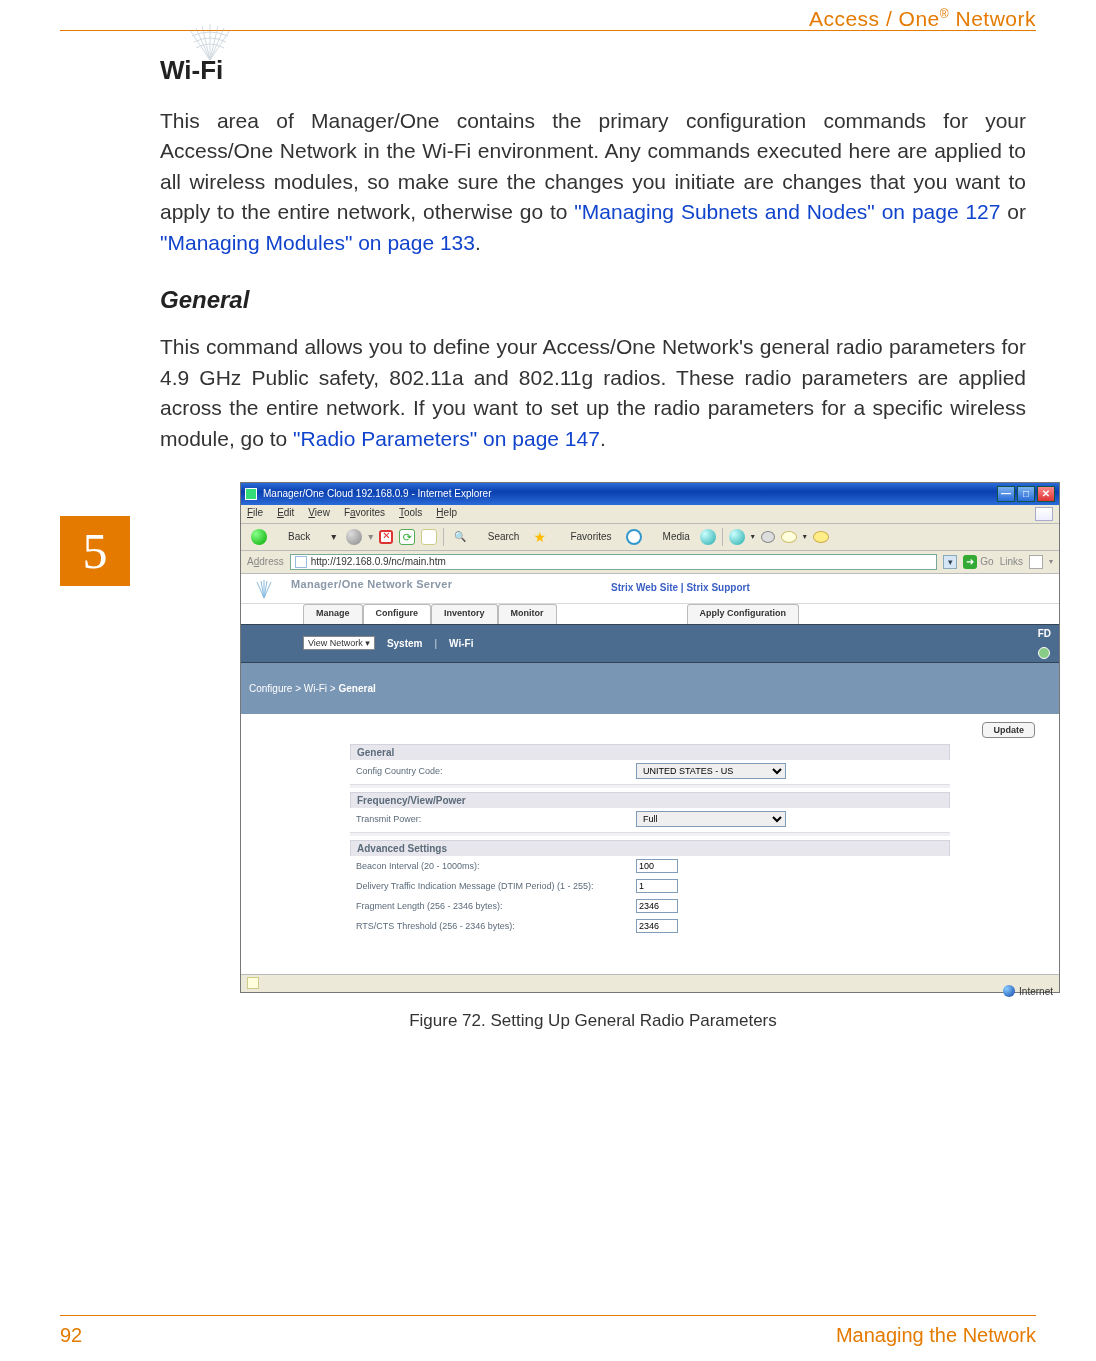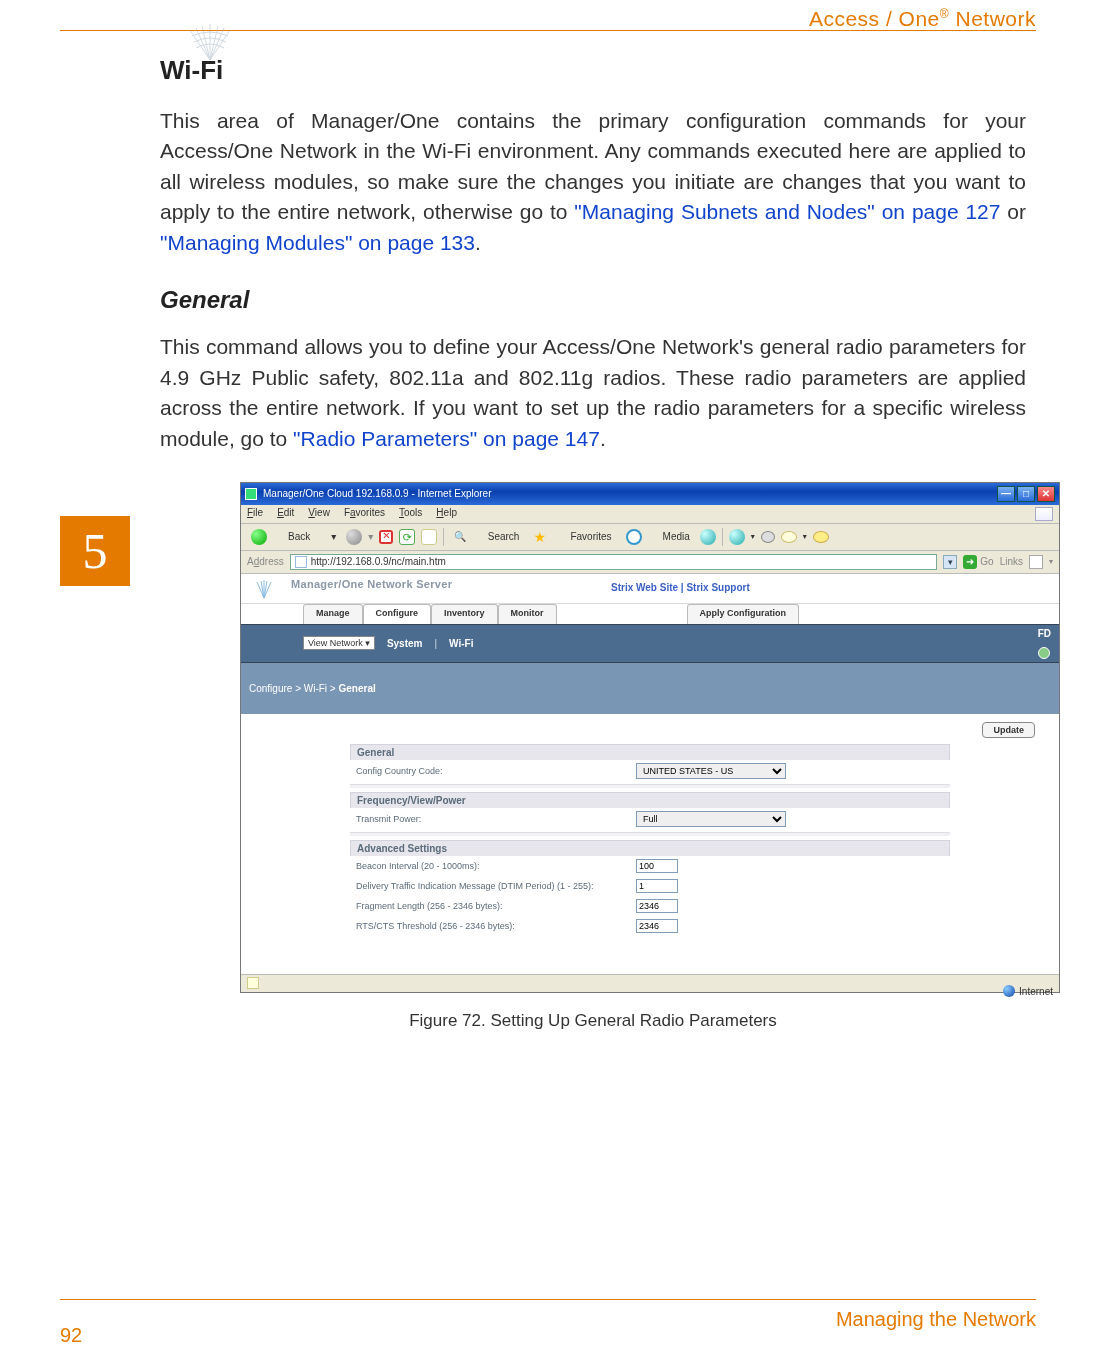--- a/index.html
+++ b/index.html
@@ -159,21 +159,21 @@
   .gridrow .val select{width:150px;}
   .gridrow .val input{width:42px;}
   .gridrow .unit{margin-left:6px;color:#889;}
   .divln{height:4px;background:#f1f1f5;border-top:1px solid #dedee5;margin:2px 0;}
   .statusbar{background:#ece9d8;border-top:1px solid #bbb;display:flex;align-items:center;padding:2px 6px;font-size:10px;color:#333;height:18px;}
   .statusbar .right{margin-left:auto;display:flex;align-items:center;gap:4px;margin-top:16px;}
   .globe{width:12px;height:12px;border-radius:50%;background:radial-gradient(circle at 30% 30%,#8cf,#14a);}
   .statusleft{width:12px;height:12px;background:#ffd;border:1px solid #cc8;}
   .fig-caption{text-align:center;font-size:17px;color:#333;margin-top:18px;font-family:Arial,sans-serif;}
   .footer{position:absolute;left:60px;right:60px;bottom:44px;border-top:1px solid #e47a00;display:flex;justify-content:space-between;padding-top:8px;font-size:20px;}
-  .footer .pg{color:#e47a00;margin-top:16px;}
+  .footer .pg{color:#e47a00;}
   .footer .ch{color:#e47a00;}
 </style>
 </head>
 <body>
 
 <div class="page">
 
   <svg class="watermark" viewBox="0 0 60 40">
     <g stroke="#9ab" stroke-width="1" fill="none">
       <path d="M30 38 L10 8 M30 38 L16 6 M30 38 L22 4 M30 38 L30 2 M30 38 L38 4 M30 38 L44 6 M30 38 L50 8"></path>

